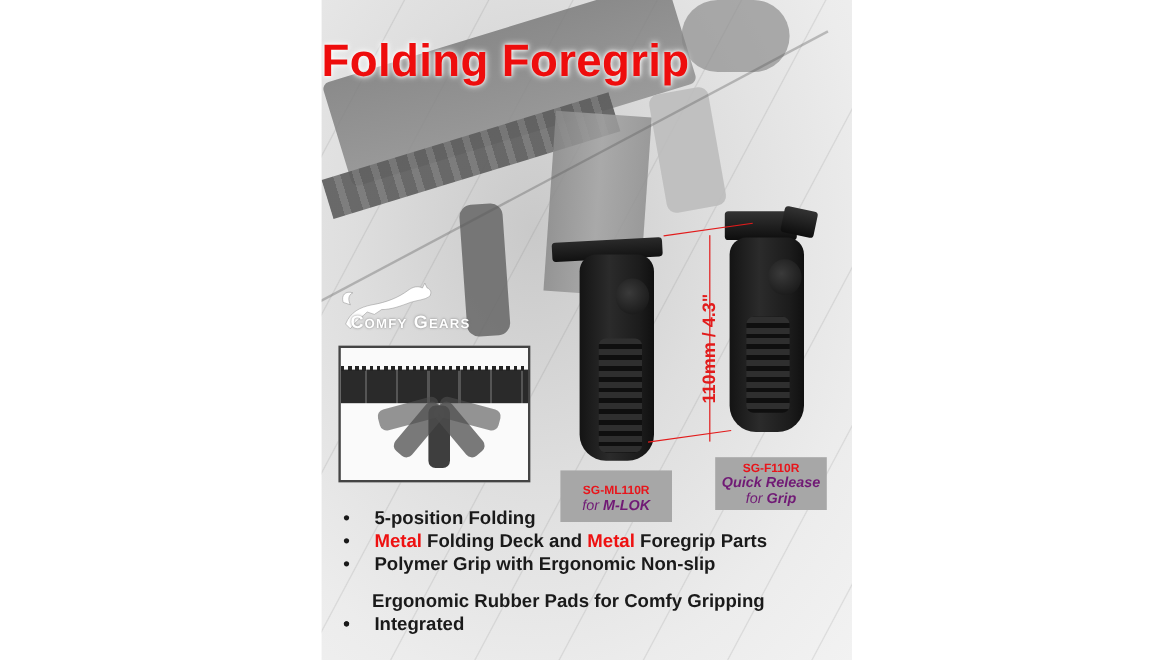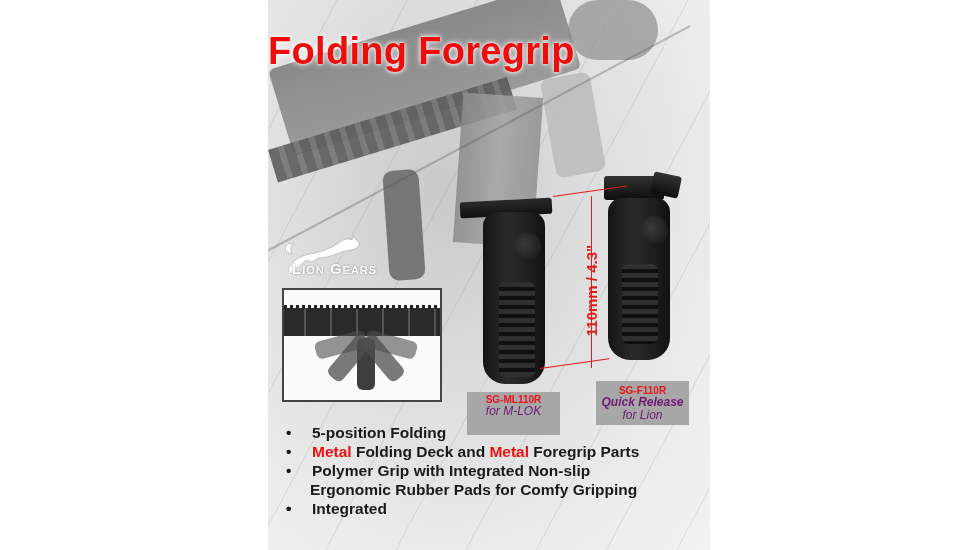--- a/index.html
+++ b/index.html
@@ -34,46 +34,46 @@
   .deck{position:absolute;background:linear-gradient(180deg,#2a2a2a,#111);border-radius:3px;}
   .qr{position:absolute;background:linear-gradient(180deg,#333,#0d0d0d);}
 
   .dim-line{position:absolute;left:323px;top:196px;width:1px;height:172px;background:#e21b1b;}
   .dim-top,.dim-bot{position:absolute;height:1px;background:#e21b1b;}
   .dim-label{position:absolute;left:300px;top:282px;transform:rotate(-90deg);transform-origin:center;color:#e21b1b;font-weight:bold;font-size:15px;white-space:nowrap;width:120px;margin-left:-37px;text-align:center;}
 
   .label-box{position:absolute;background:#a7a7a7;text-align:center;}
   .label-code{color:#e8151b;font-weight:bold;font-size:10px;display:block;}
   .label-desc{color:#701a75;font-style:italic;font-size:12px;display:block;line-height:13px;}
-  .label-desc b{font-weight:normal;}
+  .label-desc b{font-weight:bold;}
 
   .features{position:absolute;left:18px;top:423px;margin:0;padding:0;list-style:none;font-weight:bold;font-size:15.5px;color:#1a1a1a;line-height:19px;}
   .features li{position:relative;padding-left:26px;}
   .features li .bullet{position:absolute;left:0;top:0;}
-  .features li.cont{padding-left:26px;}
+  .features li.cont{padding-left:26px;margin-top:12px;}
   .red{color:#ee1111;}
 </style>
 </head>
 <body>
 
 <div class="poster">
   <div class="rifle-stock"></div>
   <div class="rifle-body"></div>
   <div class="rifle-rail"></div>
   <div class="rifle-mag"></div>
   <div class="rifle-grip-bg"></div>
   <div class="bg-foregrip"></div>
   <div class="plank"></div>
 
   <div class="title">Folding Foregrip</div>
 
   <svg class="logo" viewBox="0 0 120 50">
     <path d="M6 40 C10 30 18 26 28 24 C40 22 50 18 58 12 C62 9 66 8 70 10 L72 6 L74 10 C77 11 78 14 76 17 C72 20 66 20 60 22 C52 25 44 28 36 28 L30 32 L24 30 C20 34 14 38 10 44 Z M4 22 C2 16 6 12 12 14 C8 16 8 20 10 24 Z" fill="#ffffff" stroke="#888" stroke-width="0.4"></path>
   </svg>
-  <div class="logo-text">Lion Gears</div>
+  <div class="logo-text">Comfy Gears</div>
 
   <div class="inset">
     <div class="inset-rail"></div>
     <div class="fan" style="transform:rotate(0deg);background:#3e3e3e"></div>
     <div class="fan" style="transform:rotate(40deg);opacity:.75"></div>
     <div class="fan" style="transform:rotate(-40deg);opacity:.75"></div>
     <div class="fan" style="transform:rotate(75deg);opacity:.6"></div>
     <div class="fan" style="transform:rotate(-75deg);opacity:.6"></div>
   </div>
 
@@ -88,32 +88,32 @@
   <div class="grip" style="left:340px;top:198px;width:62px;height:162px;">
     <div class="knob" style="left:32px;top:18px;"></div>
     <div class="ribs" style="left:14px;top:66px;height:80px;"></div>
   </div>
 
   <div class="dim-top" style="left:285px;top:196px;width:75px;transform:rotate(-8deg);transform-origin:left;"></div>
   <div class="dim-line"></div>
   <div class="dim-bot" style="left:272px;top:368px;width:70px;transform:rotate(-8deg);transform-origin:left;"></div>
   <div class="dim-label">110mm / 4.3"</div>
 
-  <div class="label-box" style="left:199px;top:392px;width:93px;height:43px;padding-top:2px;box-sizing:border-box;">
+  <div class="label-box" style="left:199px;top:392px;width:93px;height:43px;padding-top:12px;box-sizing:border-box;">
     <span class="label-code">SG-ML110R</span>
     <span class="label-desc"><span>for </span><b>M-LOK</b></span>
   </div>
 
   <div class="label-box" style="left:328px;top:381px;width:93px;height:44px;padding-top:4px;box-sizing:border-box;">
     <span class="label-code">SG-F110R</span>
     <span class="label-desc" style="font-weight:bold">Quick Release</span>
-    <span class="label-desc"><span>for </span><b>Lion</b></span>
+    <span class="label-desc"><span>for </span><b>Grip</b></span>
   </div>
 
   <ul class="features">
     <li><span class="bullet">•</span><span>5-position Folding</span></li>
     <li><span class="bullet">•</span><span class="red">Metal</span><span> Folding Deck and </span><span class="red">Metal</span><span> Foregrip Parts</span></li>
-    <li><span class="bullet">•</span><span>Polymer Grip with Integrated Non-slip</span></li>
+    <li><span class="bullet">•</span><span>Polymer Grip with Ergonomic Non-slip</span></li>
     <li class="cont" style="padding-left:24px"><span>Ergonomic Rubber Pads for Comfy Gripping</span></li>
     <li><span class="bullet">•</span></li>
     <li><span class="bullet">•</span><span>Integrated</span></li>
   </ul>
 </div>
 
 </body></html>

